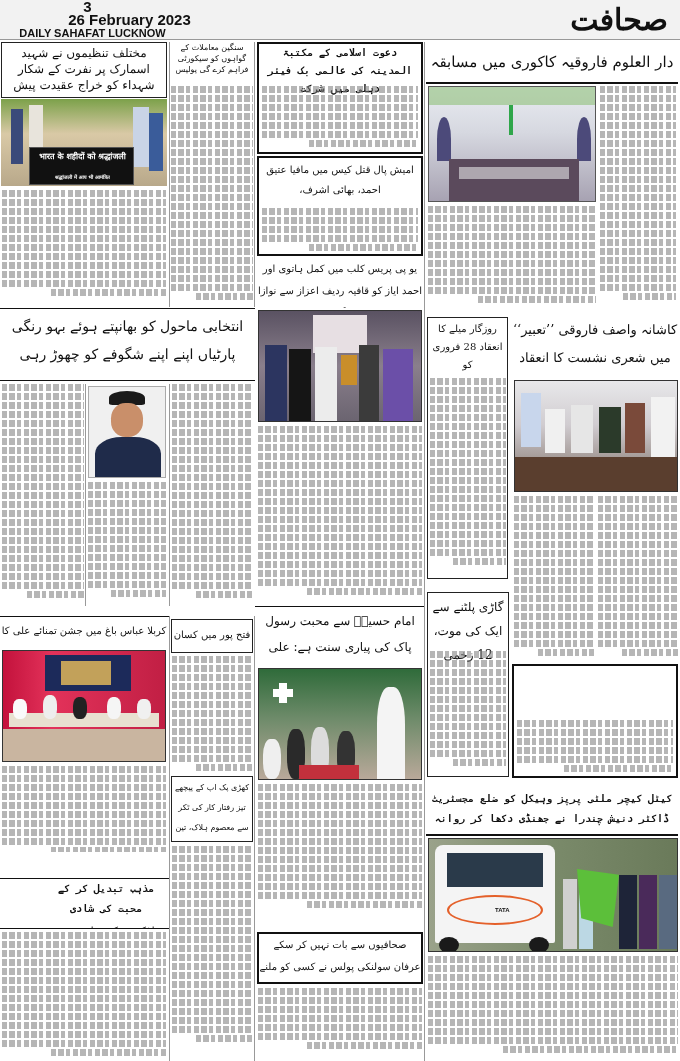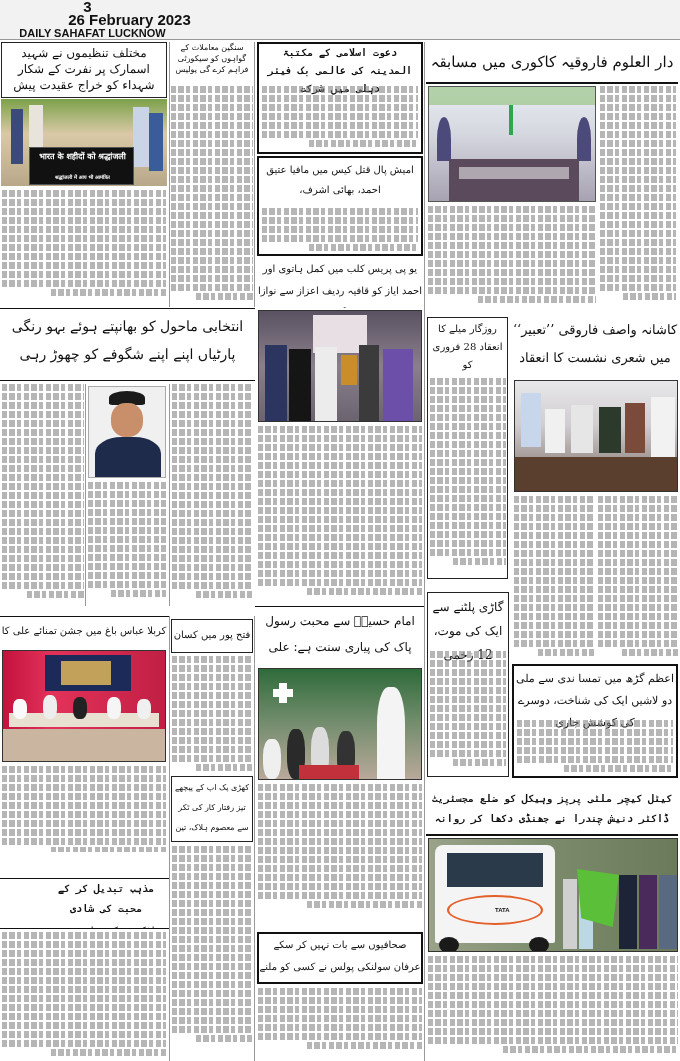--- a/index.html
+++ b/index.html
@@ -24,20 +24,21 @@
   .banner-text { position: absolute; color: #fff; font-size: 8px; text-align: center; font-weight: bold; }
   .flag { position: absolute; background: #5cbf3a; clip-path: polygon(0 0, 100% 10%, 85% 100%, 10% 85%); }
 </style>
 </head>
 <body>
 
 <div class="header">
   <div class="page-num">3</div>
   <div class="date">26 February 2023</div>
   <div class="paper-name">DAILY SAHAFAT LUCKNOW</div>
+  <div class="masthead">صحافت</div>
 </div>
 
 <div class="box" style="left:1px;top:42px;width:166px;height:56px;">
   <div class="hl" style="font-size:12px;padding:2px 3px;">مختلف تنظیموں نے شہید اسمارک پر نفرت کے شکار شہداء کو خراج عقیدت پیش کیا</div>
 </div>
 <div class="photo" style="left:1px;top:99px;width:166px;height:87px;background:linear-gradient(#7ca14a,#d9c9a6 40%,#b8a88a);">
   <div style="position:absolute;left:10px;top:10px;width:12px;height:55px;background:#3a4a7a;"></div>
   <div style="position:absolute;left:28px;top:6px;width:14px;height:60px;background:#e8e4dc;"></div>
   <div style="position:absolute;left:132px;top:8px;width:16px;height:60px;background:#c9d4e6;"></div>
   <div style="position:absolute;left:148px;top:14px;width:14px;height:58px;background:#3a5c9a;"></div>
@@ -517,21 +518,20 @@
       <div class="line"></div>
       <div class="line"></div>
       <div class="line"></div>
       <div class="line"></div>
       <div class="line"></div>
       <div class="line short"></div>
   </div>
 </div>
 
 <div class="box" style="left:512px;top:664px;width:166px;height:114px;border:2px solid #111;">
-  <div class="hl" style="font-size:11px;line-height:22px;padding:2px;">اعظم گڑھ میں تمسا ندی سے ملی دو لاشیں ایک کی شناخت، دوسرے کی کوشش جاری</div>
   <div class="text-block" style="left:3px;top:54px;width:156px;height:56px;">
     <div class="line"></div>
       <div class="line"></div>
       <div class="line"></div>
       <div class="line"></div>
       <div class="line"></div>
       <div class="line short"></div>
   </div>
 </div>
 

